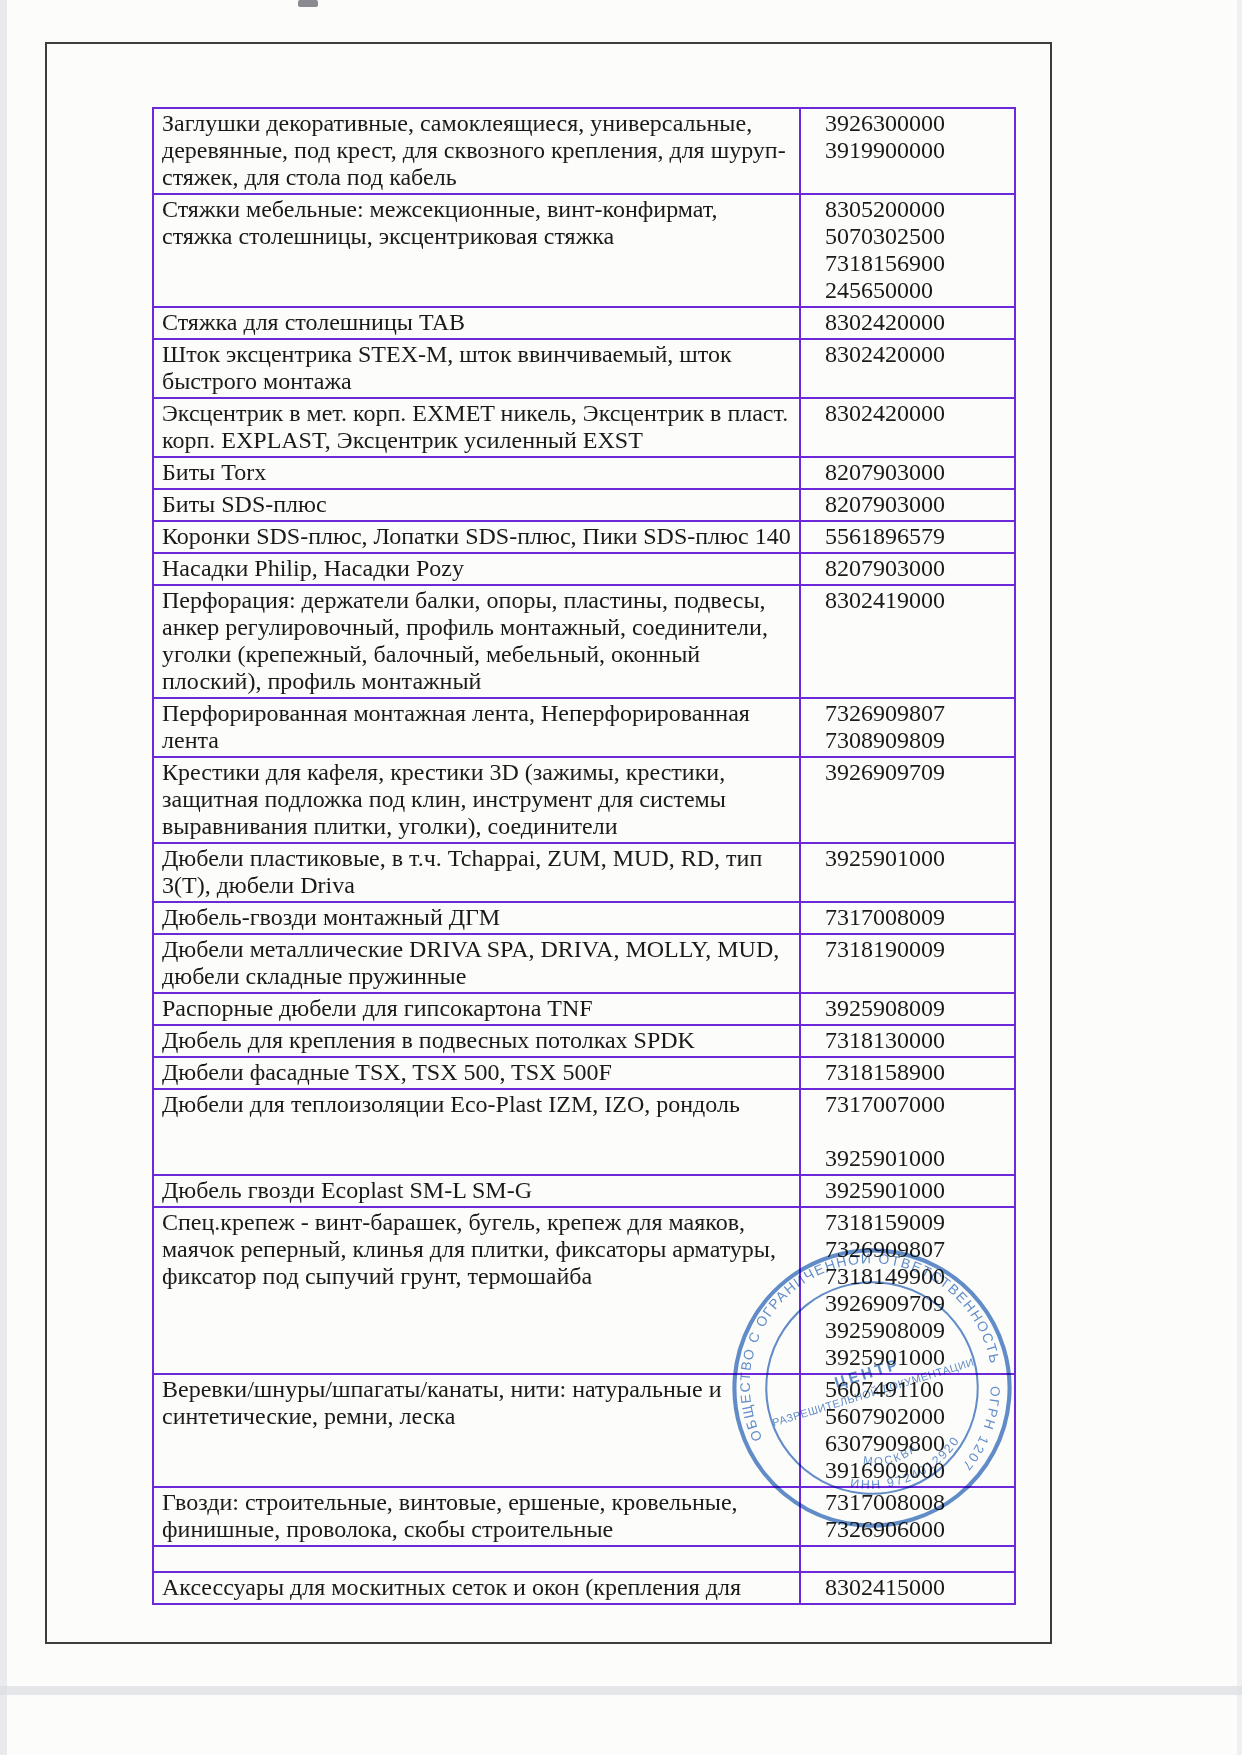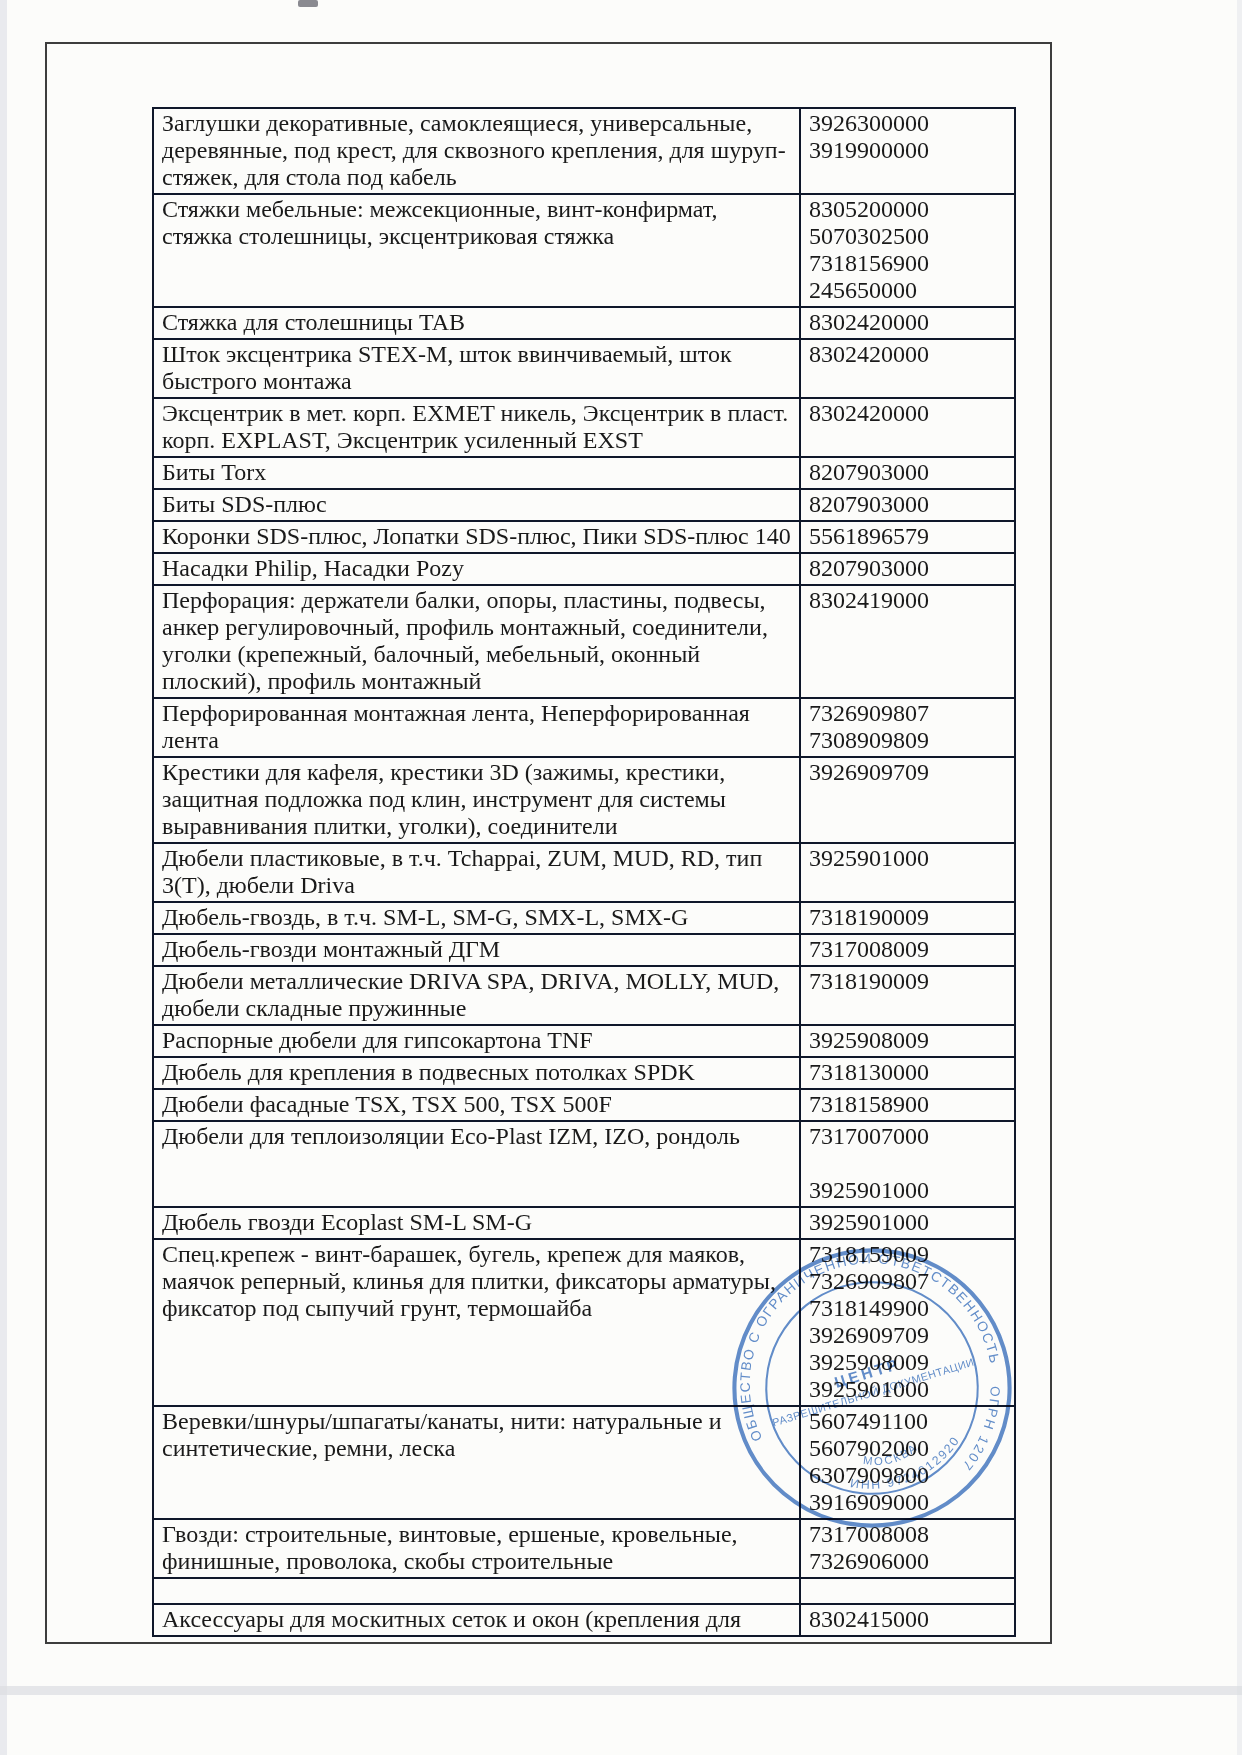--- a/index.html
+++ b/index.html
@@ -16,30 +16,30 @@
   .scan-top-mark{position:absolute;left:298px;top:0;width:20px;height:7px;background:#8a8a90;border-radius:2px;}
   .scan-bottom-band{position:absolute;left:0;top:1686px;width:1242px;height:9px;background:#dcdde1;opacity:.7;}
   .page-frame{
     position:absolute;left:45px;top:42px;width:1003px;height:1598px;
     border:2px solid #3d3d3d;background:transparent;
   }
   table.hs{
     position:absolute;left:152px;top:107px;width:858px;
     border-collapse:collapse;table-layout:fixed;
   }
-  table.hs,table.hs td{border:2px solid #0f172a;}
+  table.hs,table.hs td{border:2px solid #6d28d9;}
   table.hs td{
     vertical-align:top;
     font-size:24px;line-height:27px;
     padding:1px 8px 2px 8px;
   }
   td.desc{width:629px;}
   td.codes{width:197px;padding-left:12px;}
   td.vb{vertical-align:bottom;margin-top:22px;}
-  .code{min-height:27px;white-space:nowrap;}
+  .code{min-height:27px;white-space:nowrap;margin-left:16px;}
   tr.empty td{height:24px;padding:0;}
   .stamp{
     position:absolute;left:718px;top:1234px;width:308px;height:308px;
     opacity:.8;mix-blend-mode:multiply;pointer-events:none;
     transform:rotate(-17deg);
   }
 </style>
 </head>
 <body>
 
@@ -151,28 +151,20 @@
     <td class="codes">
       <div class="code">3926909709</div>
     </td>
   </tr>
   <tr>
     <td class="desc">
           <div>Дюбели пластиковые, в т.ч. Tchappai, ZUM, MUD, RD, тип 3(Т), дюбели Driva</div>
         </td>
     <td class="codes">
       <div class="code">3925901000</div>
-    </td>
-  </tr>
-  <tr>
-    <td class="desc">
-          <div>Дюбель-гвоздь, в т.ч. SM-L, SM-G, SMX-L, SMX-G</div>
-        </td>
-    <td class="codes">
-      <div class="code">7318190009</div>
     </td>
   </tr>
   <tr>
     <td class="desc">
           <div>Дюбель-гвозди монтажный ДГМ</div>
         </td>
     <td class="codes">
       <div class="code">7317008009</div>
     </td>
   </tr>

